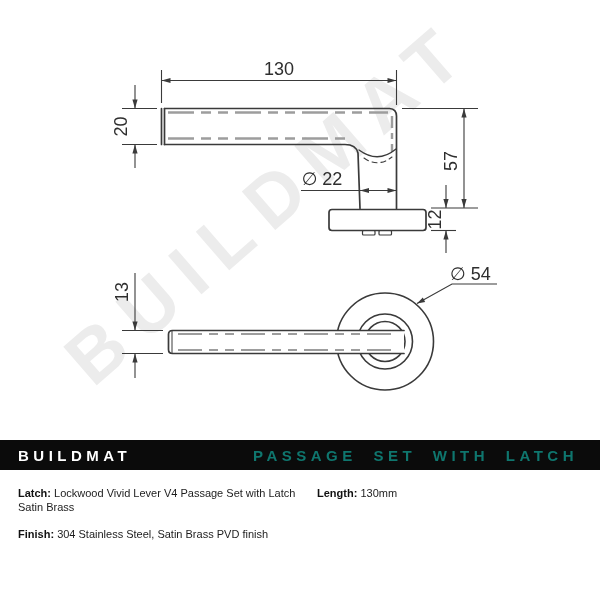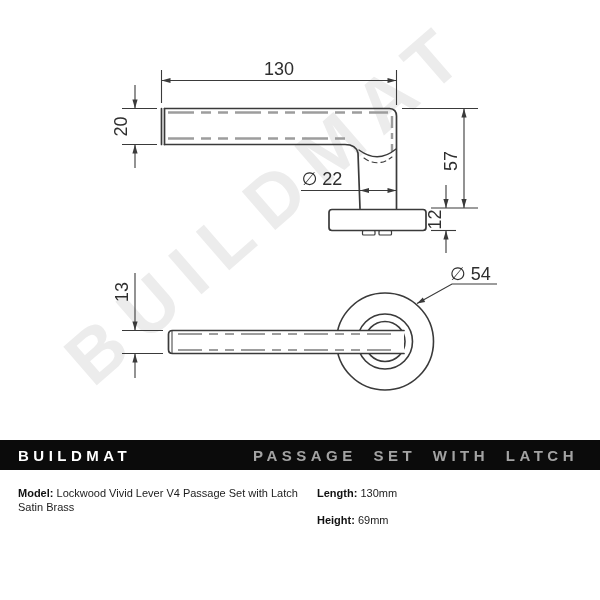--- a/index.html
+++ b/index.html
@@ -6,21 +6,21 @@
   #page{position:relative;width:600px;height:600px;background:#ffffff;overflow:hidden;
         font-family:"Liberation Sans",sans-serif;color:#1c1c1c;}
   #drawing{position:absolute;left:0;top:0;}
   .dimtext{font-family:"Liberation Sans",sans-serif;font-size:18px;fill:#2e2e2e;}
   .wm{font-family:"Liberation Sans",sans-serif;font-size:74px;font-weight:bold;
       fill:#ececec;letter-spacing:16px;}
   .banner{position:absolute;left:0;top:440px;width:600px;height:30px;background:#0b0b0b;
           display:flex;align-items:center;justify-content:space-between;
           padding:0 22px 0 18px;box-sizing:border-box;}
   .banner .brand{color:#fff;font-weight:bold;font-size:15px;letter-spacing:4.5px;white-space:nowrap;}
-  .banner .ptype{color:#a3a3a3;font-weight:bold;font-size:15px;letter-spacing:4.5px;word-spacing:8px;white-space:nowrap;}
+  .banner .ptype{color:#0f766e;font-weight:bold;font-size:15px;letter-spacing:4.5px;word-spacing:8px;white-space:nowrap;}
   .specs{position:absolute;left:0;top:470px;width:600px;height:130px;background:#fff;}
   .col{position:absolute;top:16px;font-size:11px;line-height:1.3;}
   .col-left{left:18px;width:290px;}
   .col-right{left:317px;width:260px;}
   .col p{margin:0 0 12px 0;}
   .col-right p{margin:0 0 13px 0;}
   .col b{font-weight:bold;color:#111;}
 </style>
 </head>
 <body>
@@ -139,21 +139,21 @@
     </g>
   </svg>
 
   <div class="banner">
     <span class="brand">BUILDMAT</span>
     <span class="ptype">PASSAGE SET WITH LATCH</span>
   </div>
 
   <div class="specs">
     <div class="col col-left">
-      <p><b>Model:</b> <span>Lockwood Vivid Lever V4 Passage Set with Latch Satin Brass</span></p>
+      <p><b>Latch:</b> <span>Lockwood Vivid Lever V4 Passage Set with Latch Satin Brass</span></p>
+      <p><b>Finish:</b> <span>304 Stainless Steel, Satin Brass PVD finish</span></p>
     </div>
     <div class="col col-right">
       <p><b>Length:</b> <span>130mm</span></p>
-      <p><b>Height:</b> <span>69mm</span></p>
     </div>
   </div>
 
 </div>
 
 </body></html>

